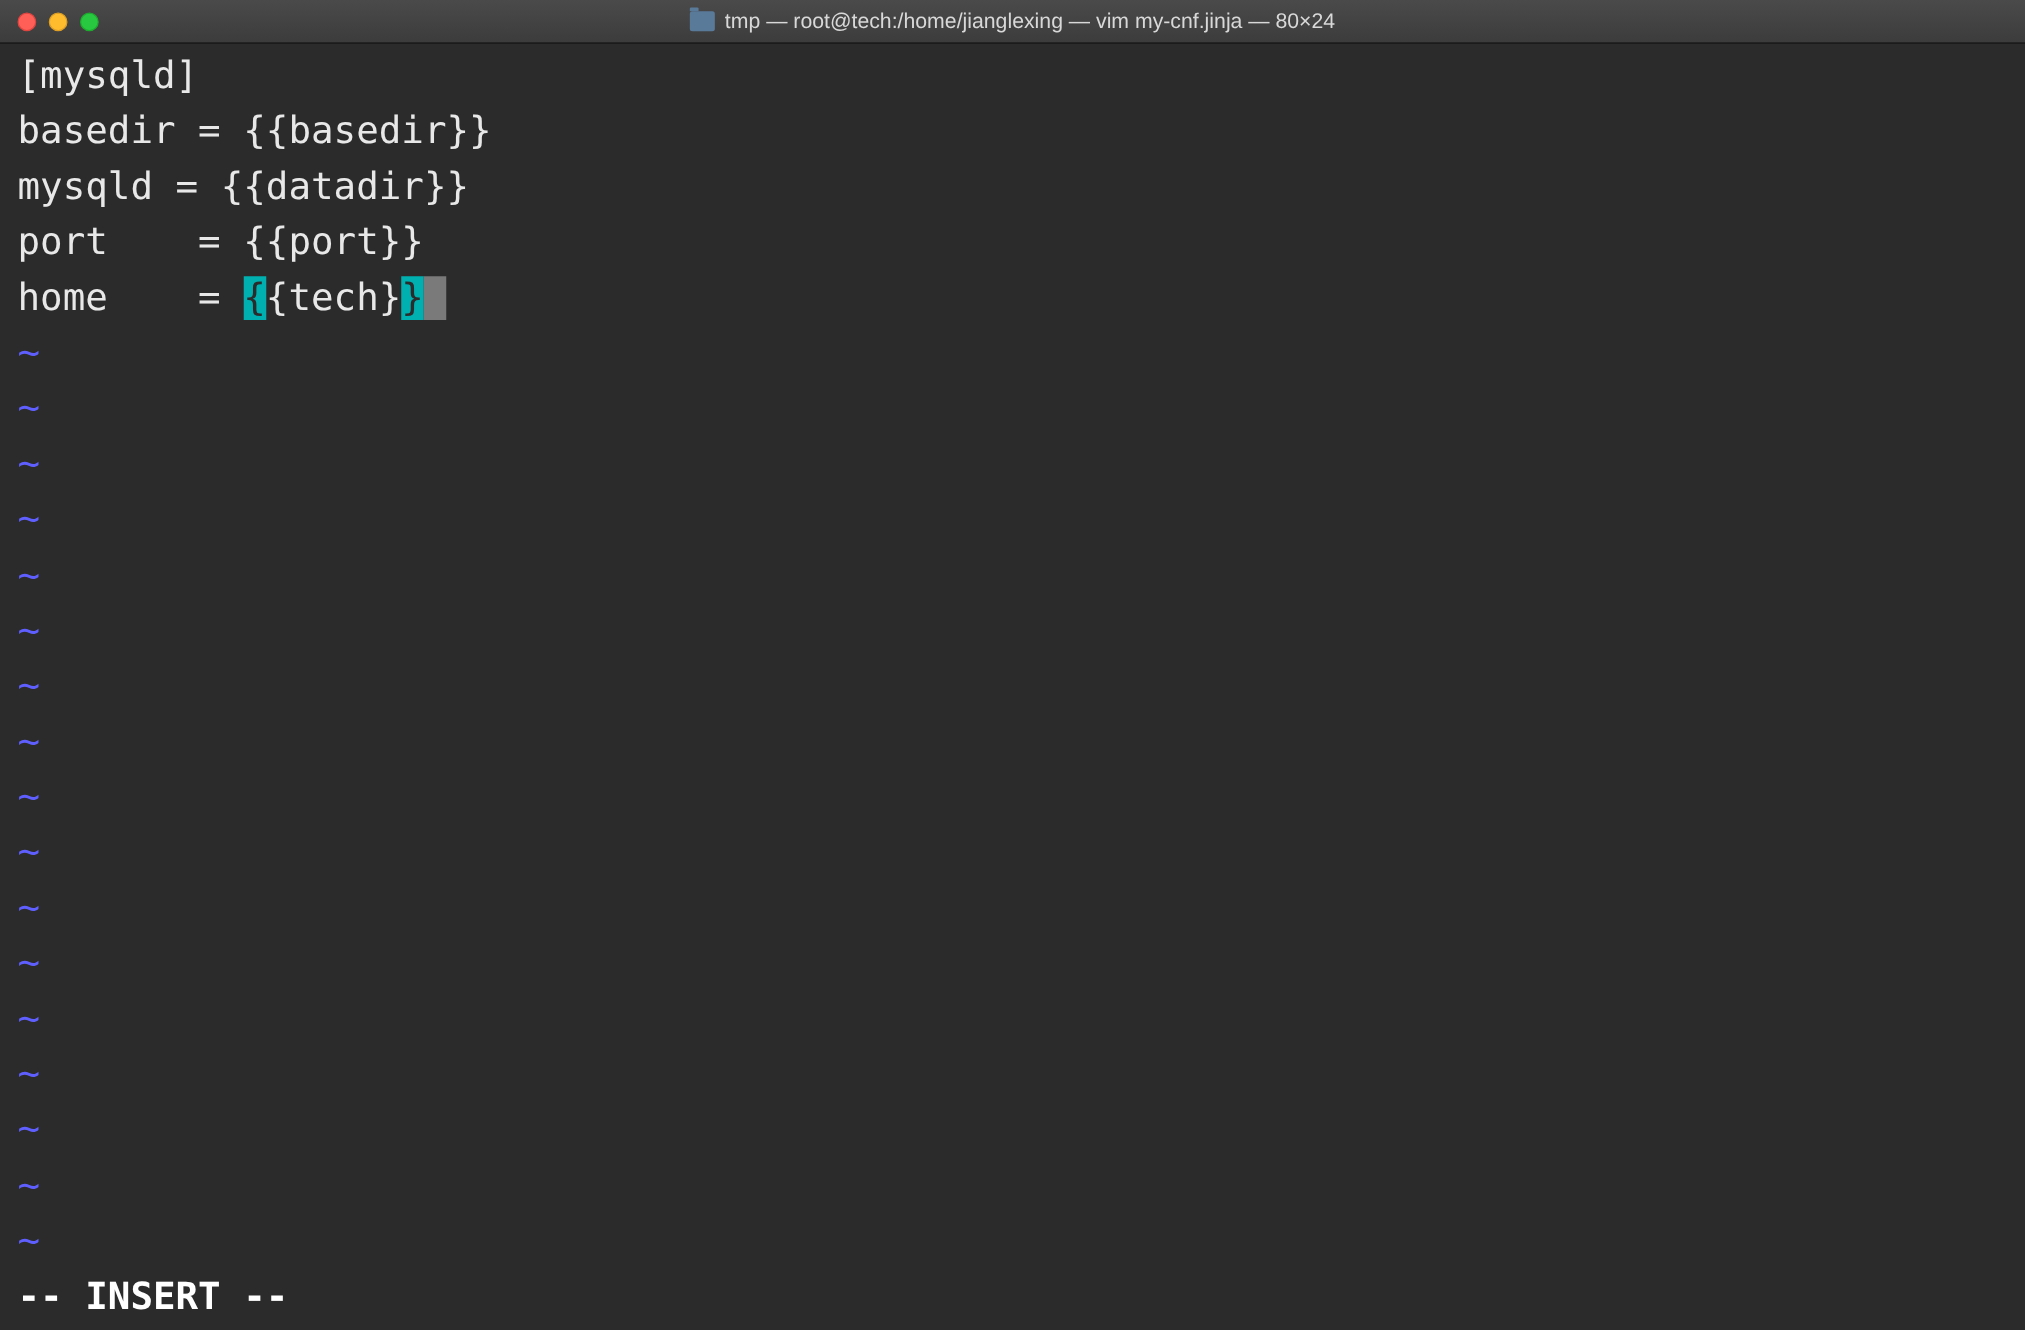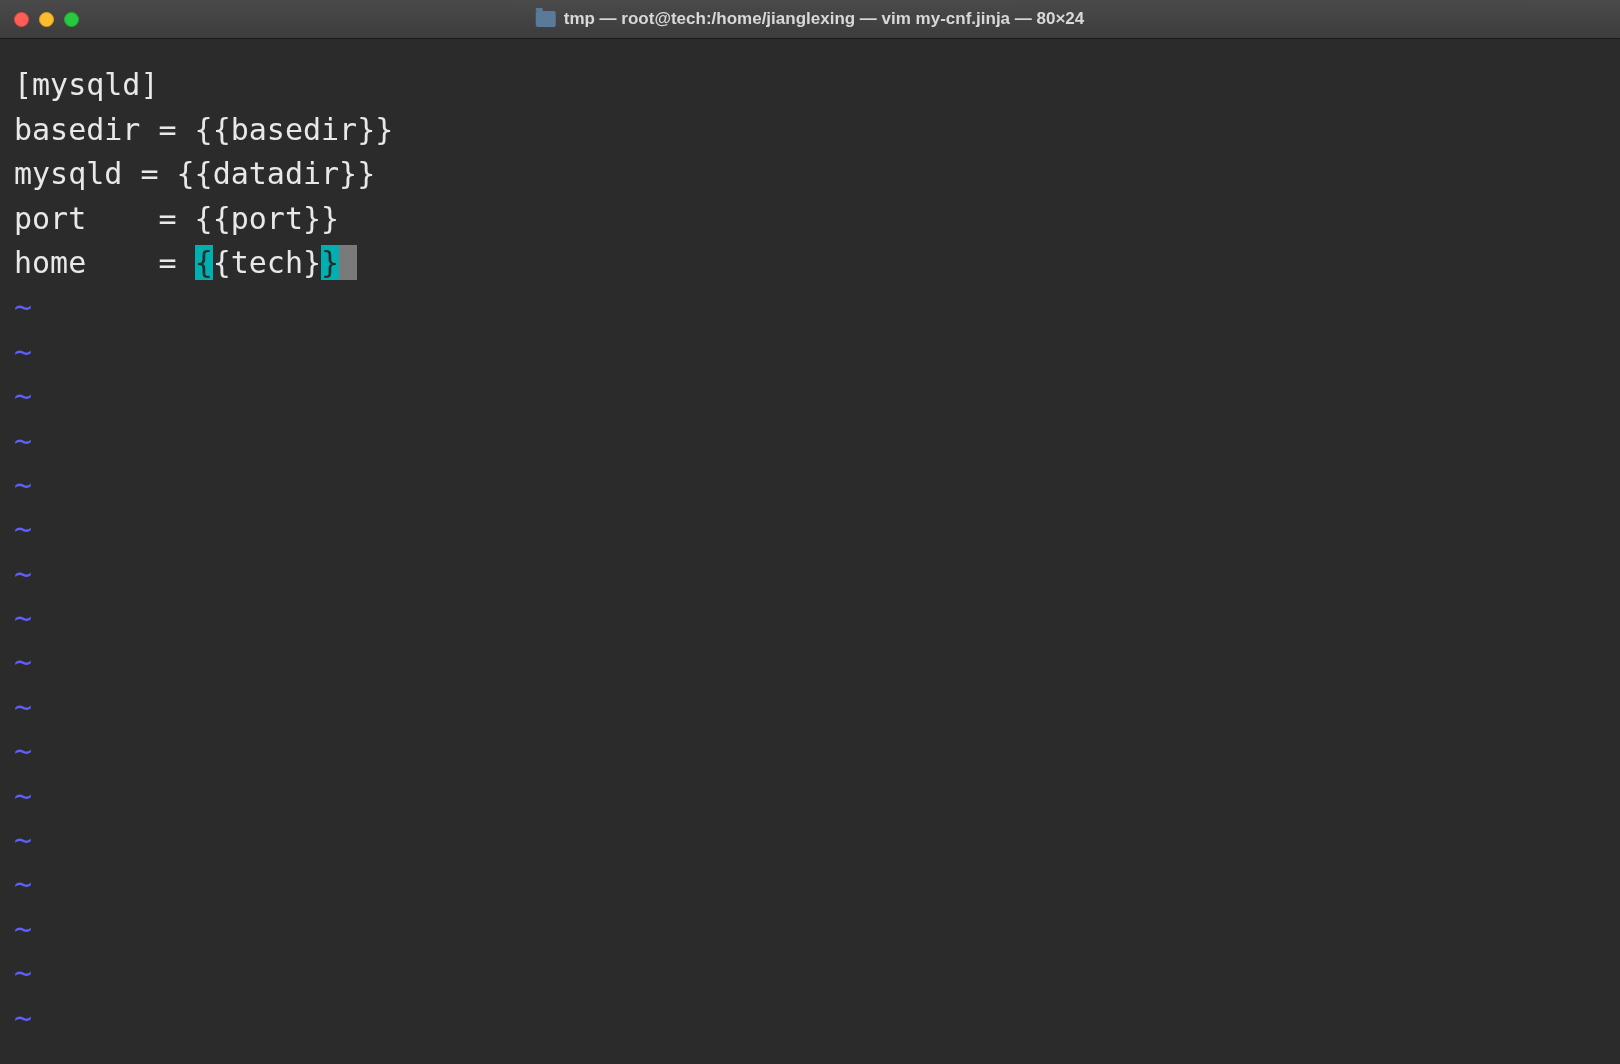--- a/index.html
+++ b/index.html
@@ -41,21 +41,21 @@
     .title-content {
       position: absolute;
       left: 50%;
       transform: translateX(-50%);
       display: flex;
       align-items: center;
       gap: 8px;
       color: #d8d8d8;
       font-family: -apple-system, BlinkMacSystemFont, "Segoe UI", sans-serif;
       font-size: 17px;
-      font-weight: 700;
+      font-weight: 400;
     }
     .folder-icon {
       width: 20px;
       height: 16px;
       background: #5a7a9a;
       border-radius: 2px;
       position: relative;
     }
     .folder-icon::before {
       content: "";
@@ -63,21 +63,21 @@
       top: -3px;
       left: 0;
       width: 7px;
       height: 3px;
       background: #5a7a9a;
       border-radius: 1px 1px 0 0;
     }
     .terminal {
       flex: 1;
       background: #2b2b2b;
-      padding: 24px 14px;
+      padding: 4px 14px;
       color: #e8e8e8;
       font-size: 30px;
       line-height: 1.48;
       display: flex;
       flex-direction: column;
     }
     .editor-content {
       flex: 1;
     }
     .line {
@@ -136,13 +136,14 @@
         <div class="line tilde">~</div>
         <div class="line tilde">~</div>
         <div class="line tilde">~</div>
         <div class="line tilde">~</div>
         <div class="line tilde">~</div>
         <div class="line tilde">~</div>
         <div class="line tilde">~</div>
         <div class="line tilde">~</div>
       </div>
   </div>
+  <div class="status-line">-- INSERT --</div>
 </div>
 
 </body></html>

